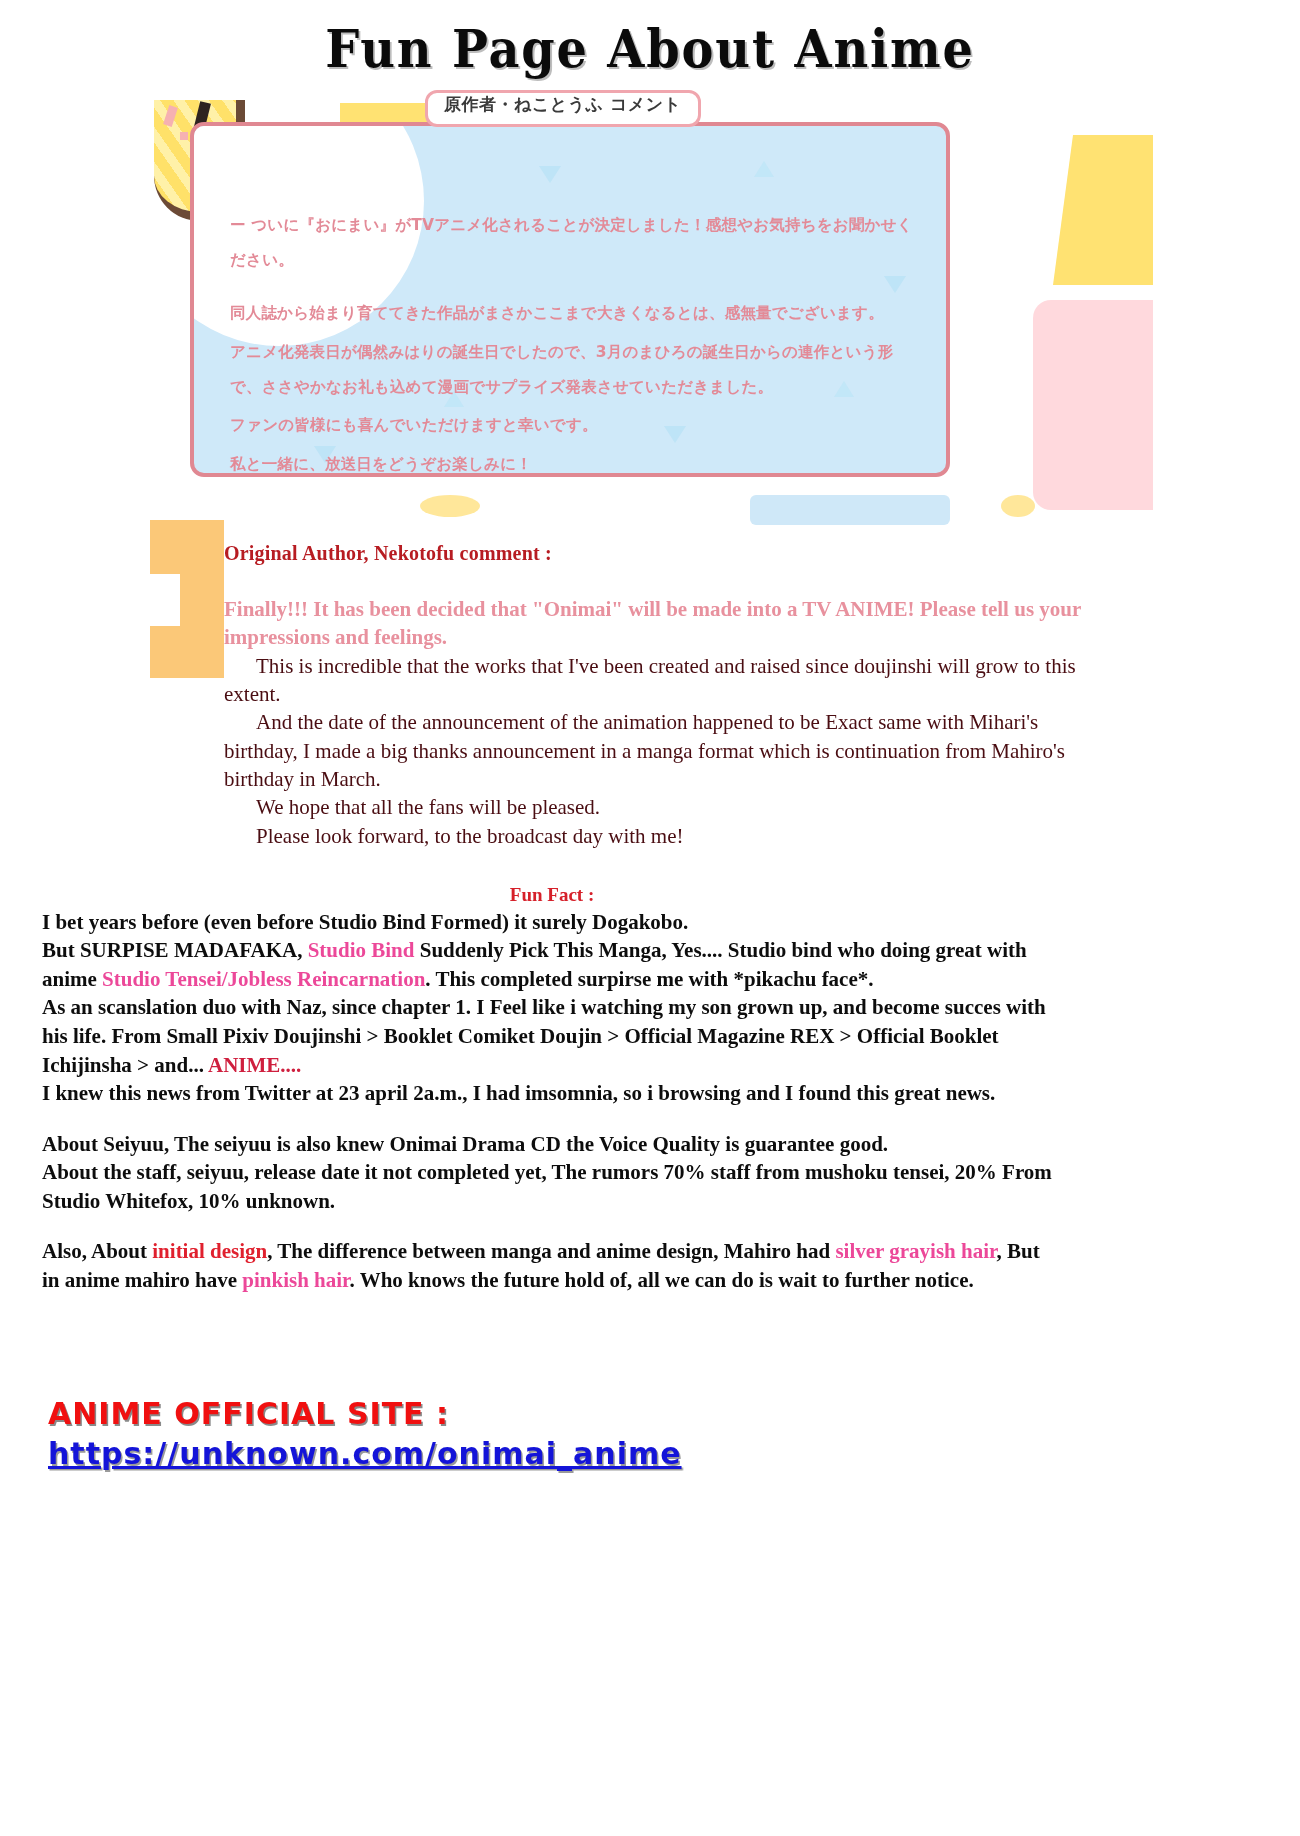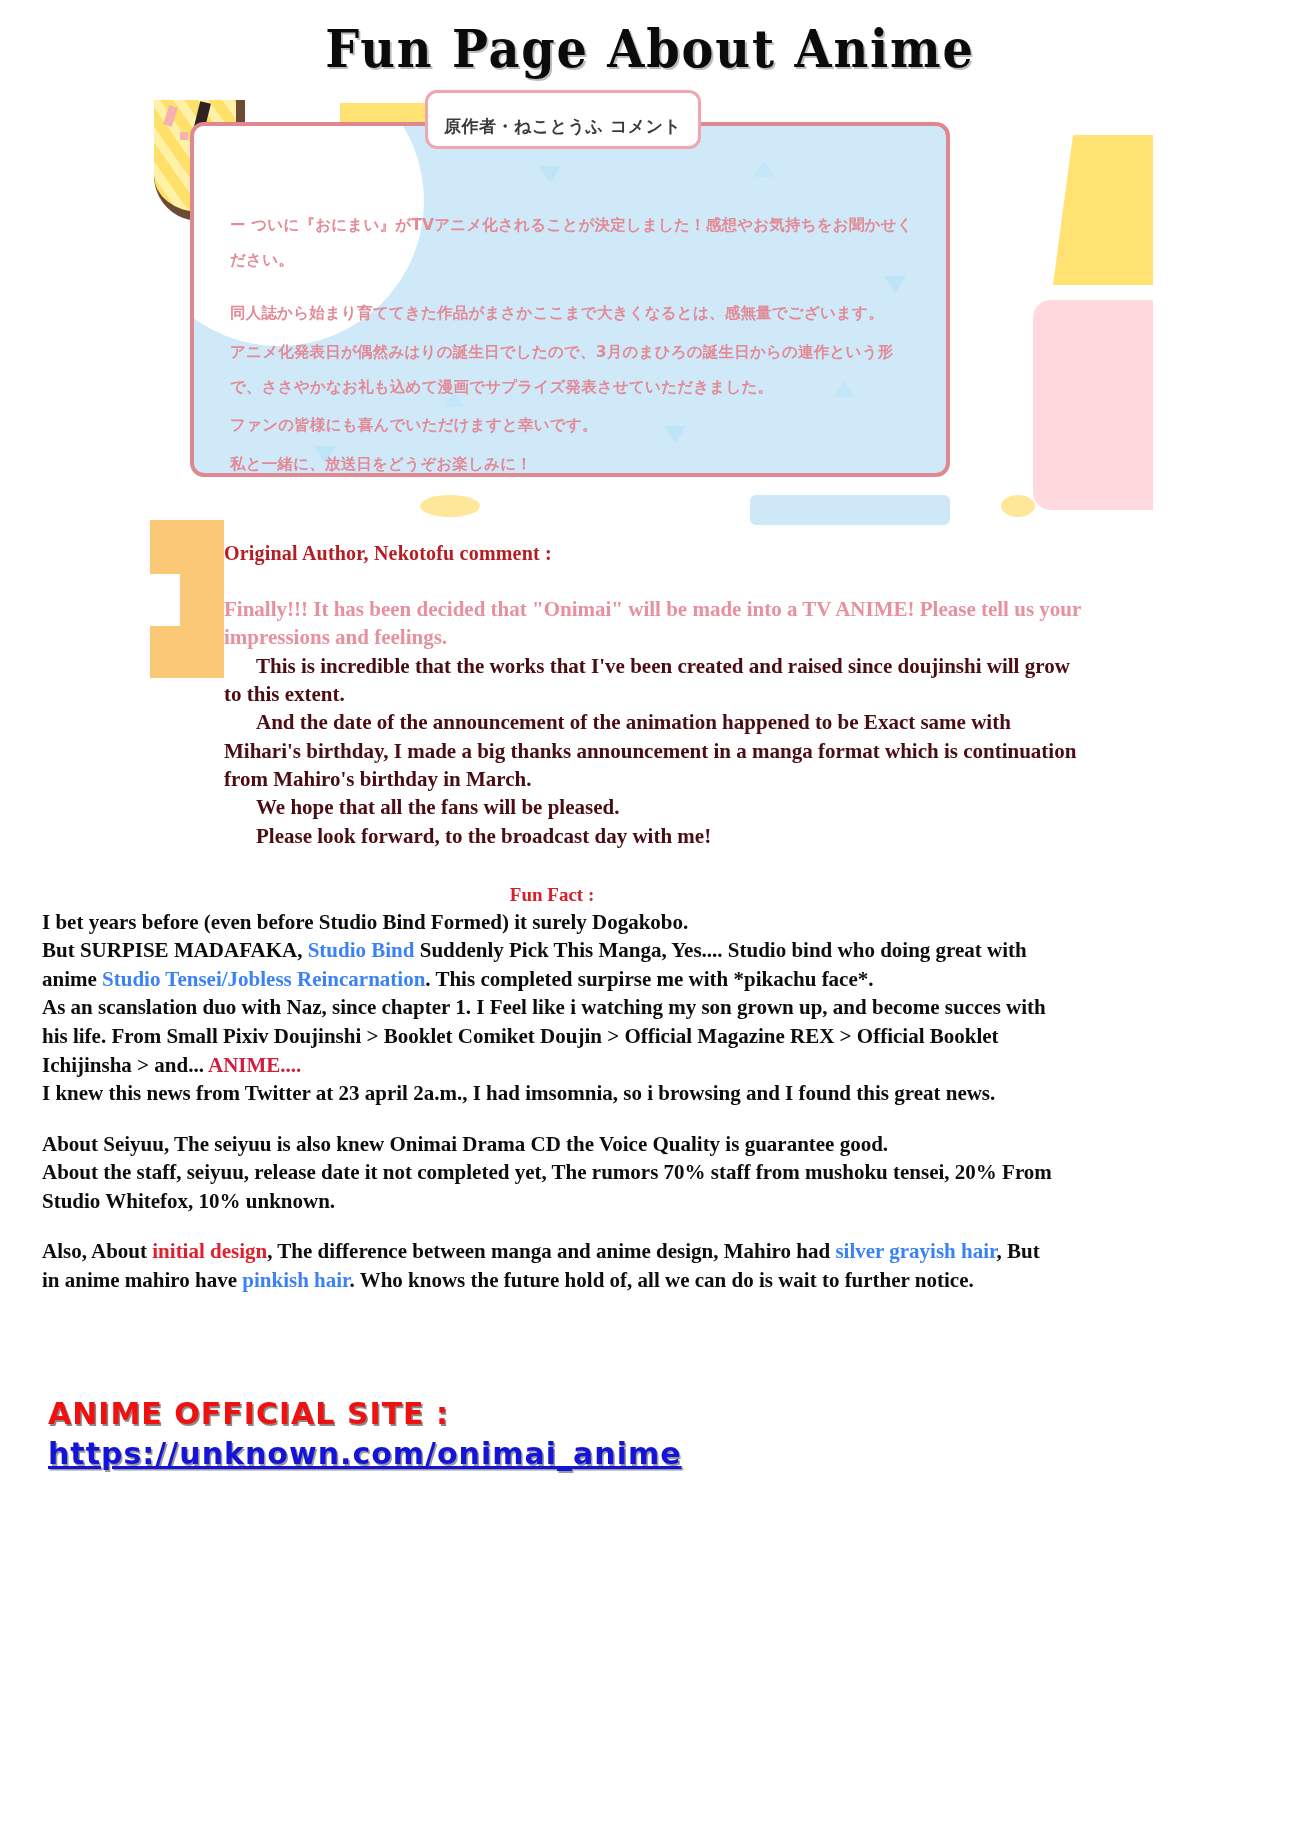--- a/index.html
+++ b/index.html
@@ -84,21 +84,21 @@
   .tri{position:absolute;width:0;height:0;opacity:.75;}
   .tri-d{border-left:11px solid transparent;border-right:11px solid transparent;border-top:17px solid #b8e2f5;}
   .tri-u{border-left:10px solid transparent;border-right:10px solid transparent;border-bottom:16px solid #bde6f7;}
 
   .jp-tab{
     position:absolute;
     left:275px;top:-10px;
     background:#ffffff;
     border:3px solid #f0a6ae;
     border-radius:12px;
-    padding:22px 16px 8px 16px;
+    padding:0 16px 8px 16px;
     color:#3a3a3a;
     font-family:"DejaVu Sans","Liberation Sans",sans-serif;
     font-weight:bold;
     font-size:17px;
     letter-spacing:.5px;
     white-space:nowrap;
     z-index:5;
   }
   .jp-body{
     position:absolute;
@@ -128,40 +128,40 @@
   }
   .trans-pink{
     color:#e8919e;
     font-weight:bold;
     font-size:21px;
     line-height:1.35;
     margin:0;
   }
   .trans-body{
     color:#4a0d12;
-    font-weight:bold;
+    font-weight:normal;
     font-size:21px;
     line-height:1.35;
     margin:0;
   }
   .trans-body .ind{display:block;text-indent:32px;}
 
   
   .funfact{
     position:absolute;
     left:42px;top:882px;width:1020px;
     font-size:21px;
     line-height:1.36;
     color:#0d0d0d;
     font-weight:bold;
   }
   .ff-head{color:#d6202a;margin:0 0 2px 0;font-size:19px;text-align:center;}
   .funfact p{margin:0;}
   .funfact .blk{margin-bottom:22px;}
-  .blue{color:#3b82f6;}
+  .blue{color:#ec4899;}
   .red{color:#e0202e;}
   .crimson{color:#cf1f3e;}
 
   
   .footer{
     position:absolute;
     left:48px;top:1358px;width:900px;
     font-family:"DejaVu Sans","Liberation Sans",sans-serif;
     font-weight:bold;
     font-size:30px;

